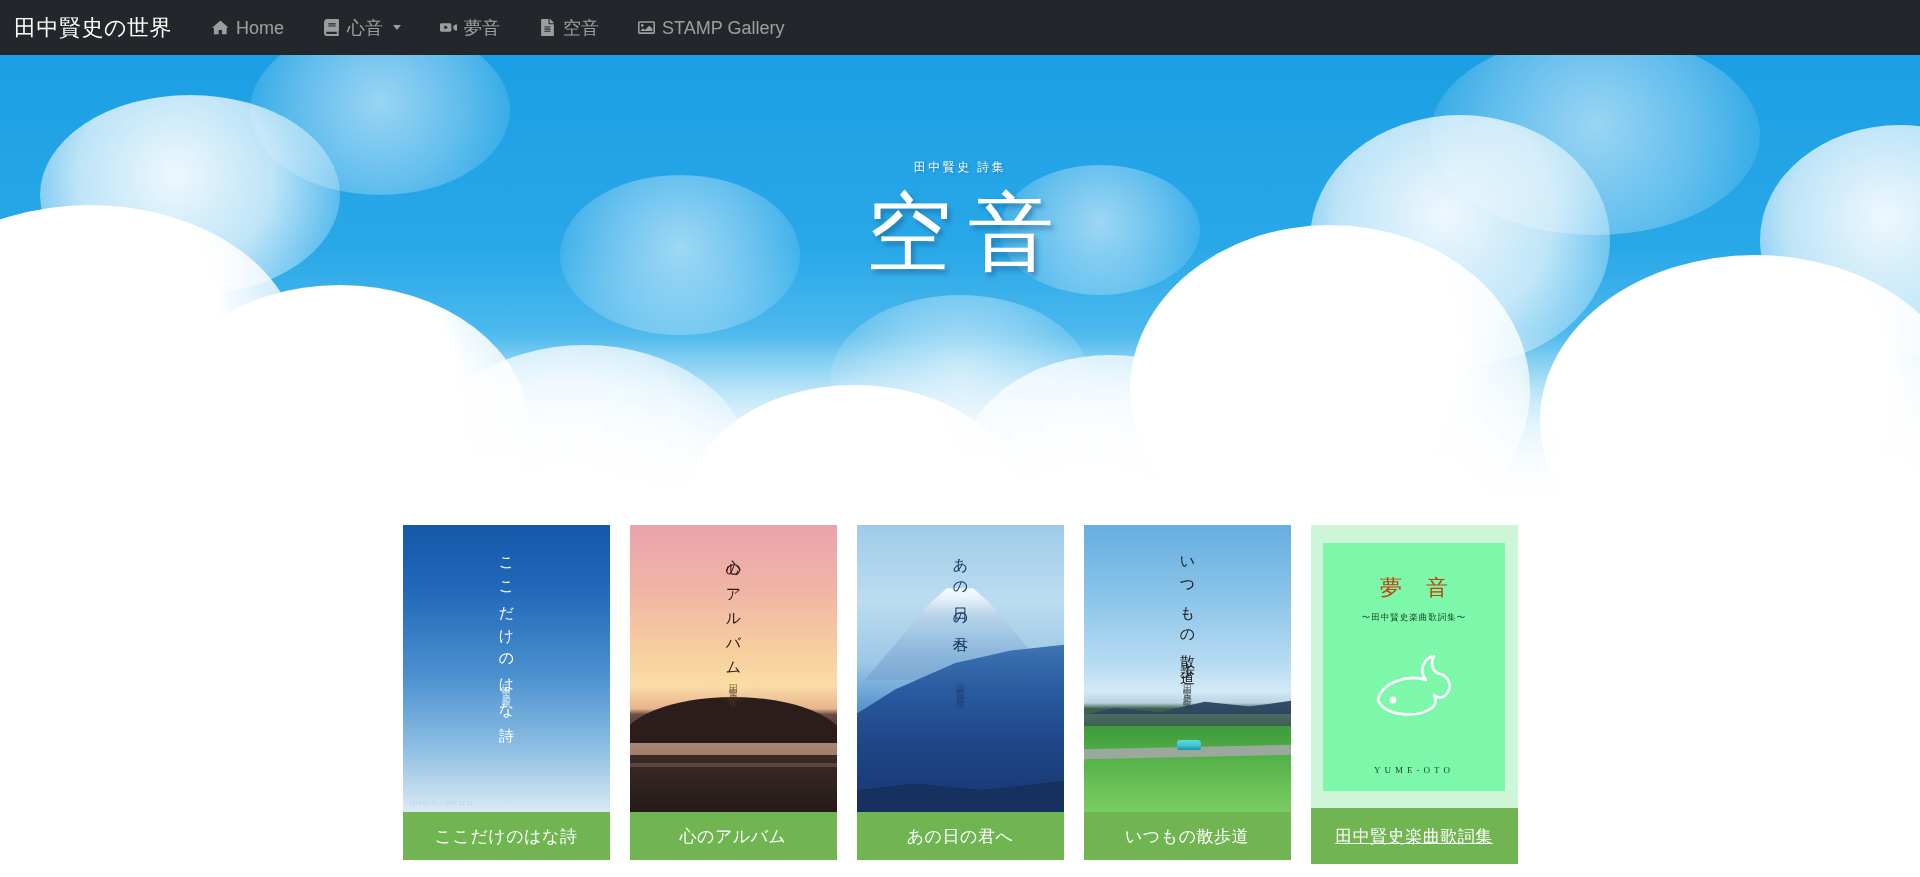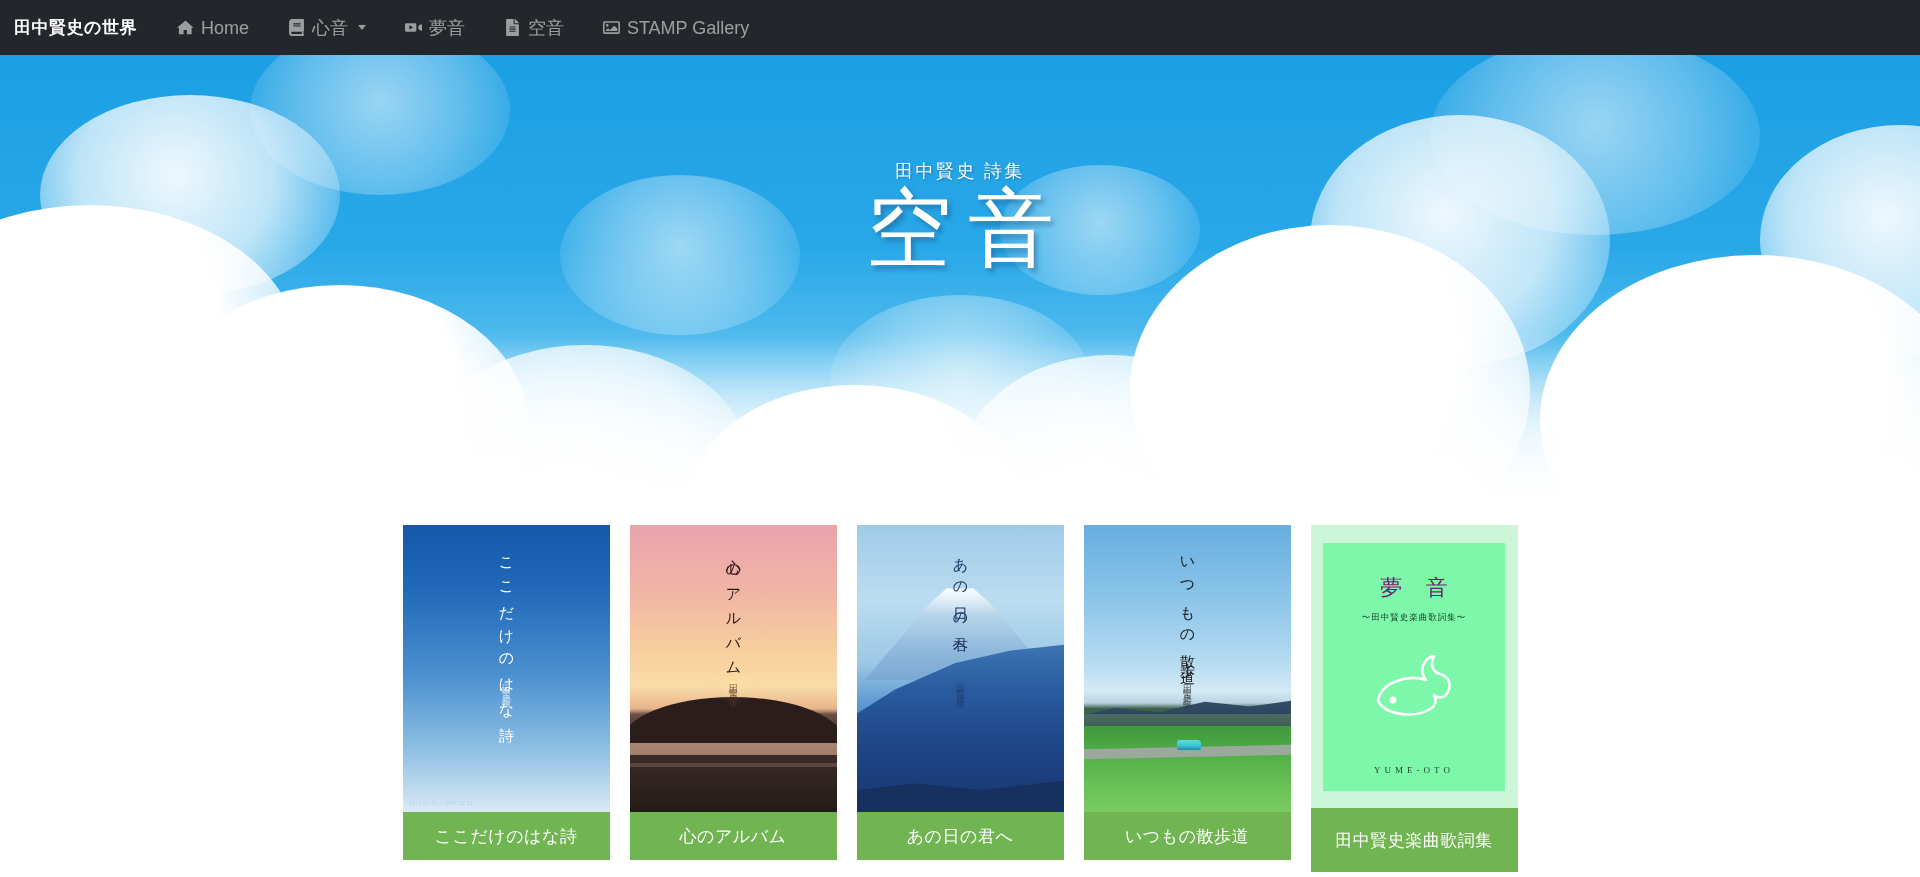--- a/index.html
+++ b/index.html
@@ -16,22 +16,22 @@
     position: relative;
     height: 55px;
     background: #23272b;
     display: flex;
     align-items: center;
     padding: 0 0 0 14px;
     z-index: 40;
   }
   .brand {
     color: #ffffff;
-    font-size: 17px;
-    font-weight: 700;
+    font-size: 22px;
+    font-weight: 400;
     letter-spacing: .5px;
     white-space: nowrap;
     margin-right: 26px;
     line-height: 1;
     text-decoration: none;
   }
   .nav-items { display: flex; align-items: center; gap: 11px; }
   .nav-item {
     display: flex;
     align-items: center;
@@ -92,24 +92,24 @@
 
   .hero-text {
     position: absolute;
     left: 0; right: 0; top: 104px;
     text-align: center;
     z-index: 5;
     color: #ffffff;
   }
   .hero-kicker {
     font-family: "Liberation Serif", "DejaVu Serif", serif;
-    font-size: 18px;
+    font-size: 12px;
     letter-spacing: 2.5px;
     text-shadow: 1px 1px 2px rgba(30,80,120,.55);
-    margin-bottom: 3px;
+    margin-bottom: 14px;
   }
   .hero-title {
     font-family: "Liberation Serif", "DejaVu Serif", serif;
     font-size: 86px;
     line-height: 1.02;
     letter-spacing: 16px;
     text-indent: 16px;
     text-shadow: 3px 4px 5px rgba(25,75,120,.45);
     font-weight: 400;
   }
@@ -171,21 +171,21 @@
     background: #70b551;
     color: #ffffff;
     font-size: 17px;
     height: 48px;
     display: flex;
     align-items: center;
     justify-content: center;
     letter-spacing: .5px;
     white-space: nowrap;
   }
-  .card.music .card-label { height: 64px; }
+  .card.music .card-label { height: 56px; text-decoration: underline; }
 
   
   .cv1 { background: linear-gradient(to bottom, #1458a8 0%, #2168b8 22%, #4a90cf 52%, #8ebfe3 78%, #c5def0 94%, #dceaf6 100%); }
   .cv1 .cover-title { color: #ffffff; }
   .cv1 .cover-author { color: #eaf3fb; }
   .cv1 .cover-foot { color: #9fc4e0; }
 
   
   .cv2 { background: linear-gradient(to bottom, #e9a3ad 0%, #f0b4a6 22%, #f7cf9e 44%, #f9dca8 56%, #e8b48b 64%, #6b4f47 66%, #3a2a28 74%, #5c4a44 80%, #7d6a60 88%, #2c2220 100%); }
   .cv2 .hill {
@@ -268,25 +268,25 @@
     display: flex; align-items: center; justify-content: center;
   }
   .mint-inner {
     position: relative;
     width: 182px; height: 248px;
     background: #7df7a9;
     display: flex; flex-direction: column; align-items: center;
   }
   .mint-title {
     margin-top: 30px;
-    font-family: Liberation Serif, serif;
+    font-family: Liberation Sans, sans-serif;
     font-size: 22px;
     letter-spacing: 9px;
     text-indent: 9px;
-    color: #701a75;
+    color: #c2410c;
   }
   .mint-sub {
     margin-top: 9px;
     font-family: "Liberation Serif", "DejaVu Serif", serif;
     font-size: 8.5px;
     letter-spacing: 1px;
     color: #123723;
   }
   .mint-mark { margin-top: 26px; }
   .mint-romaji {

